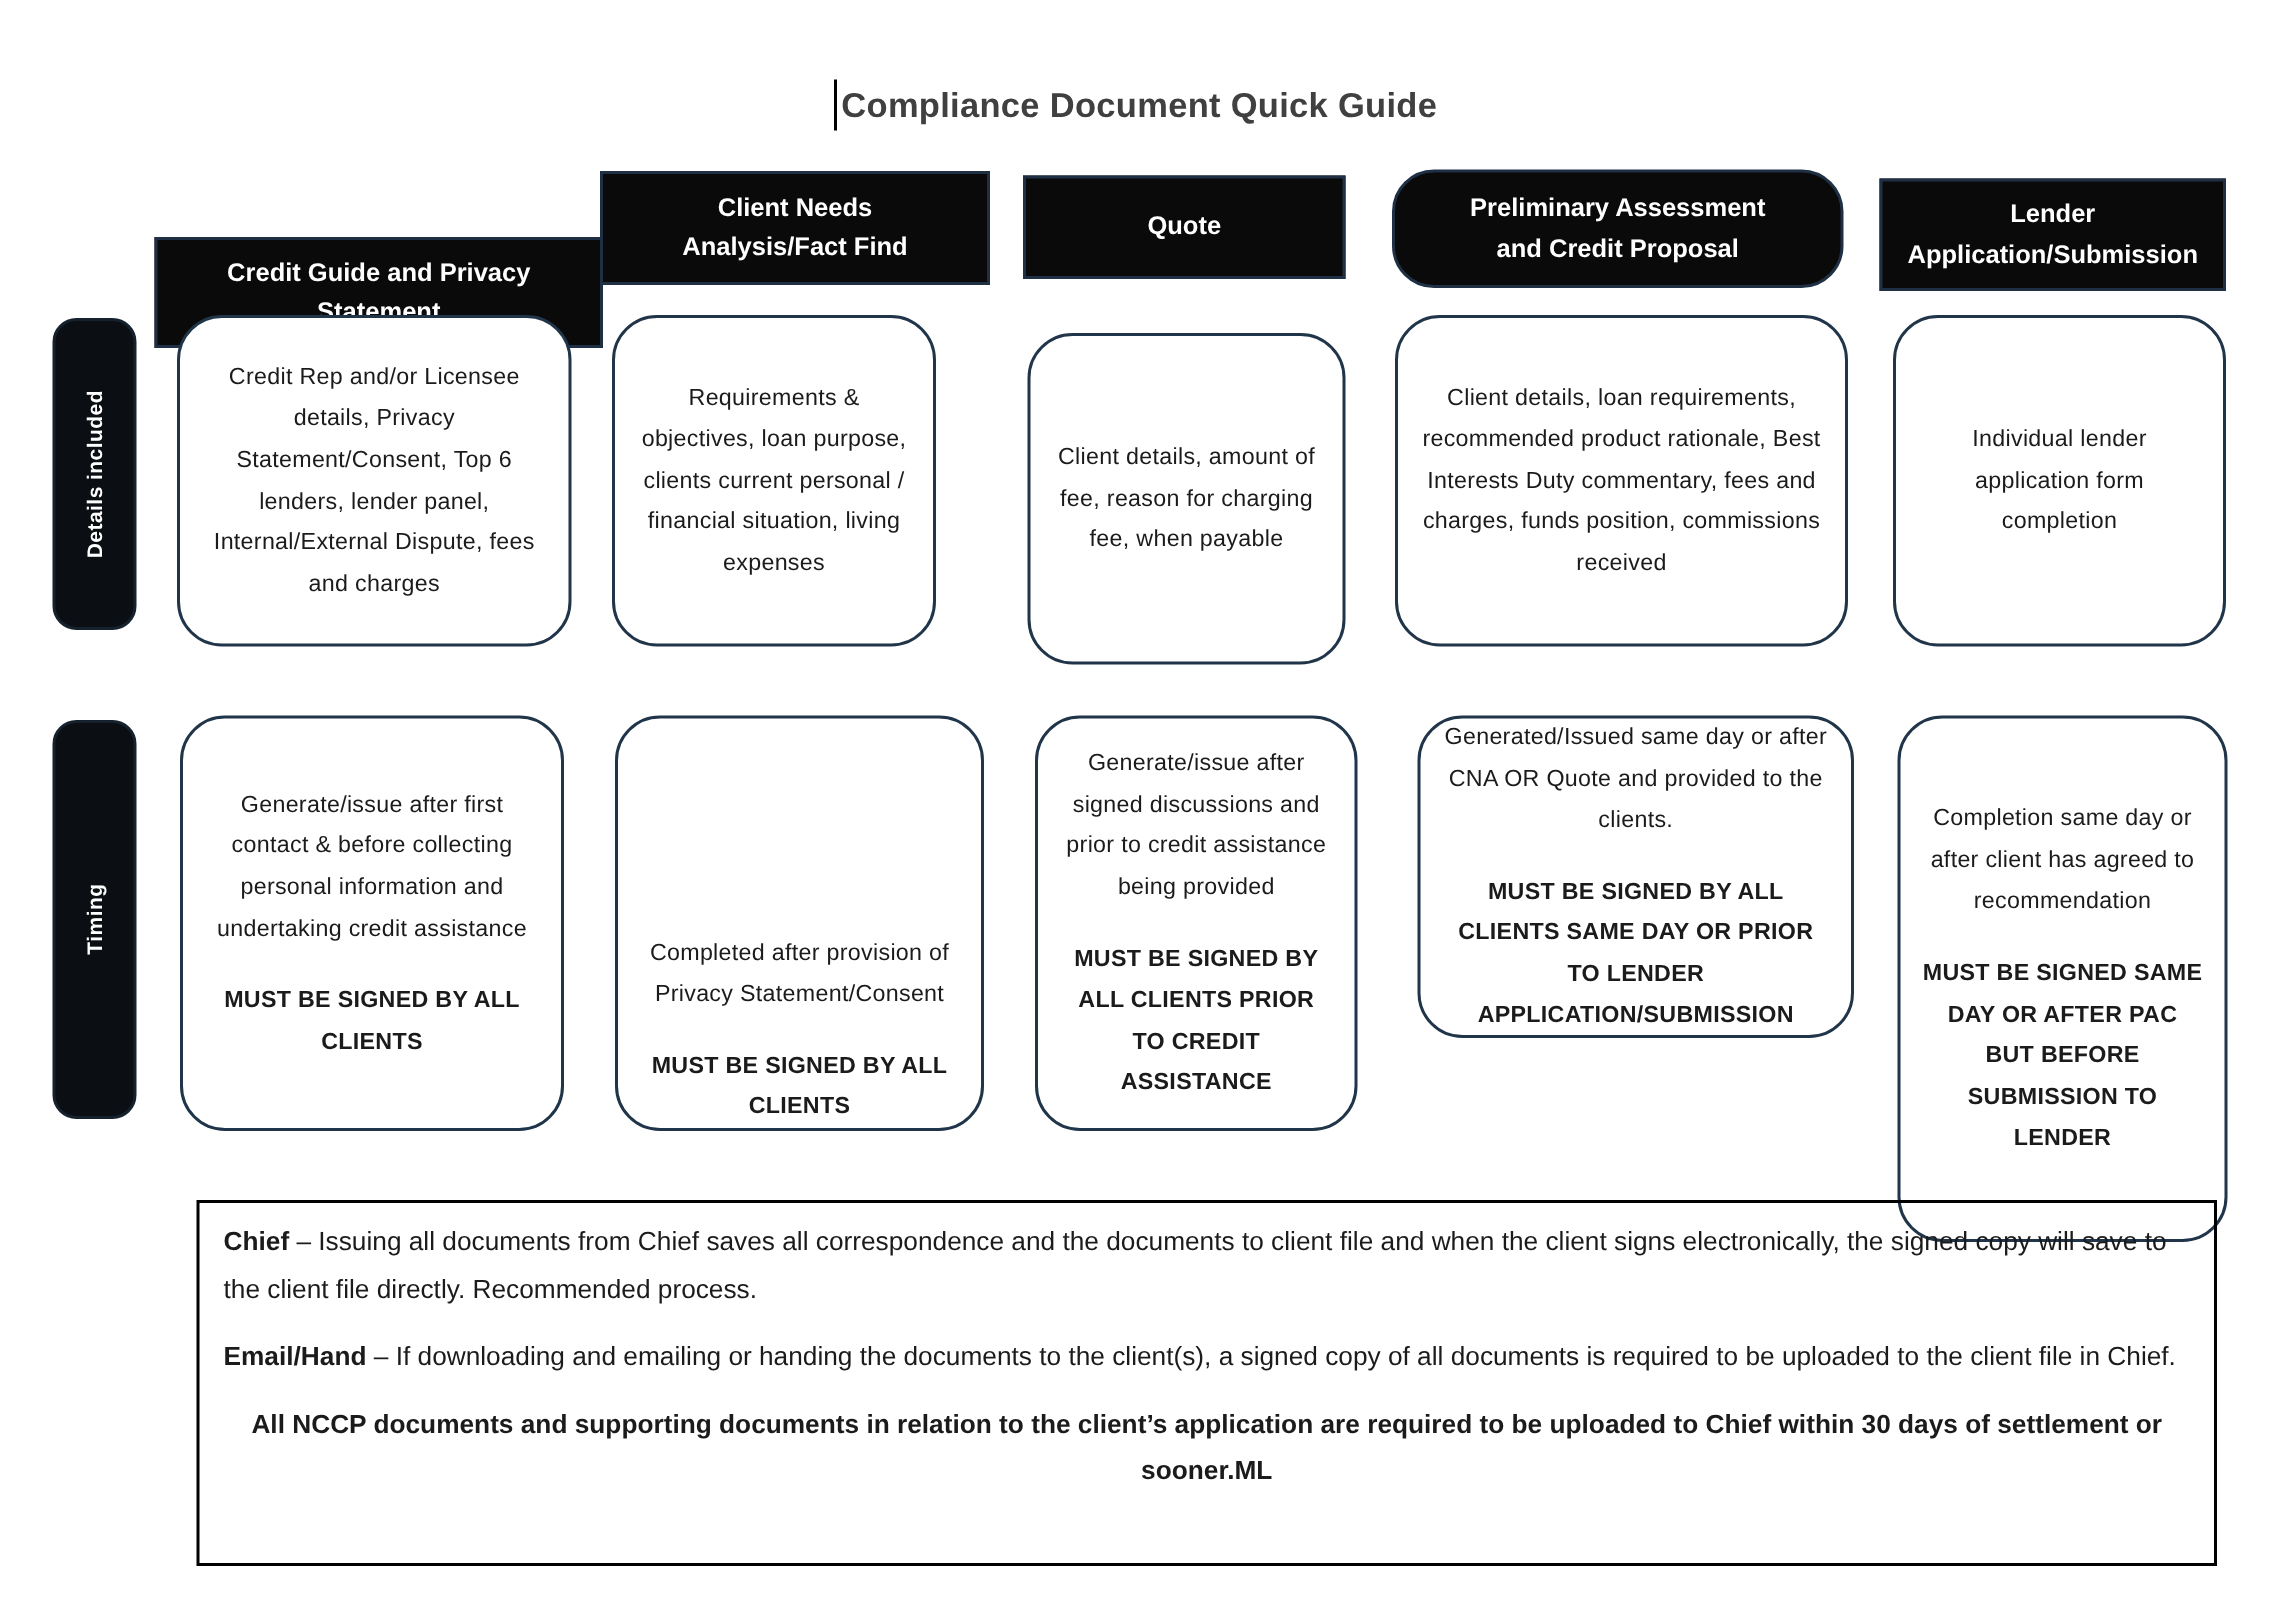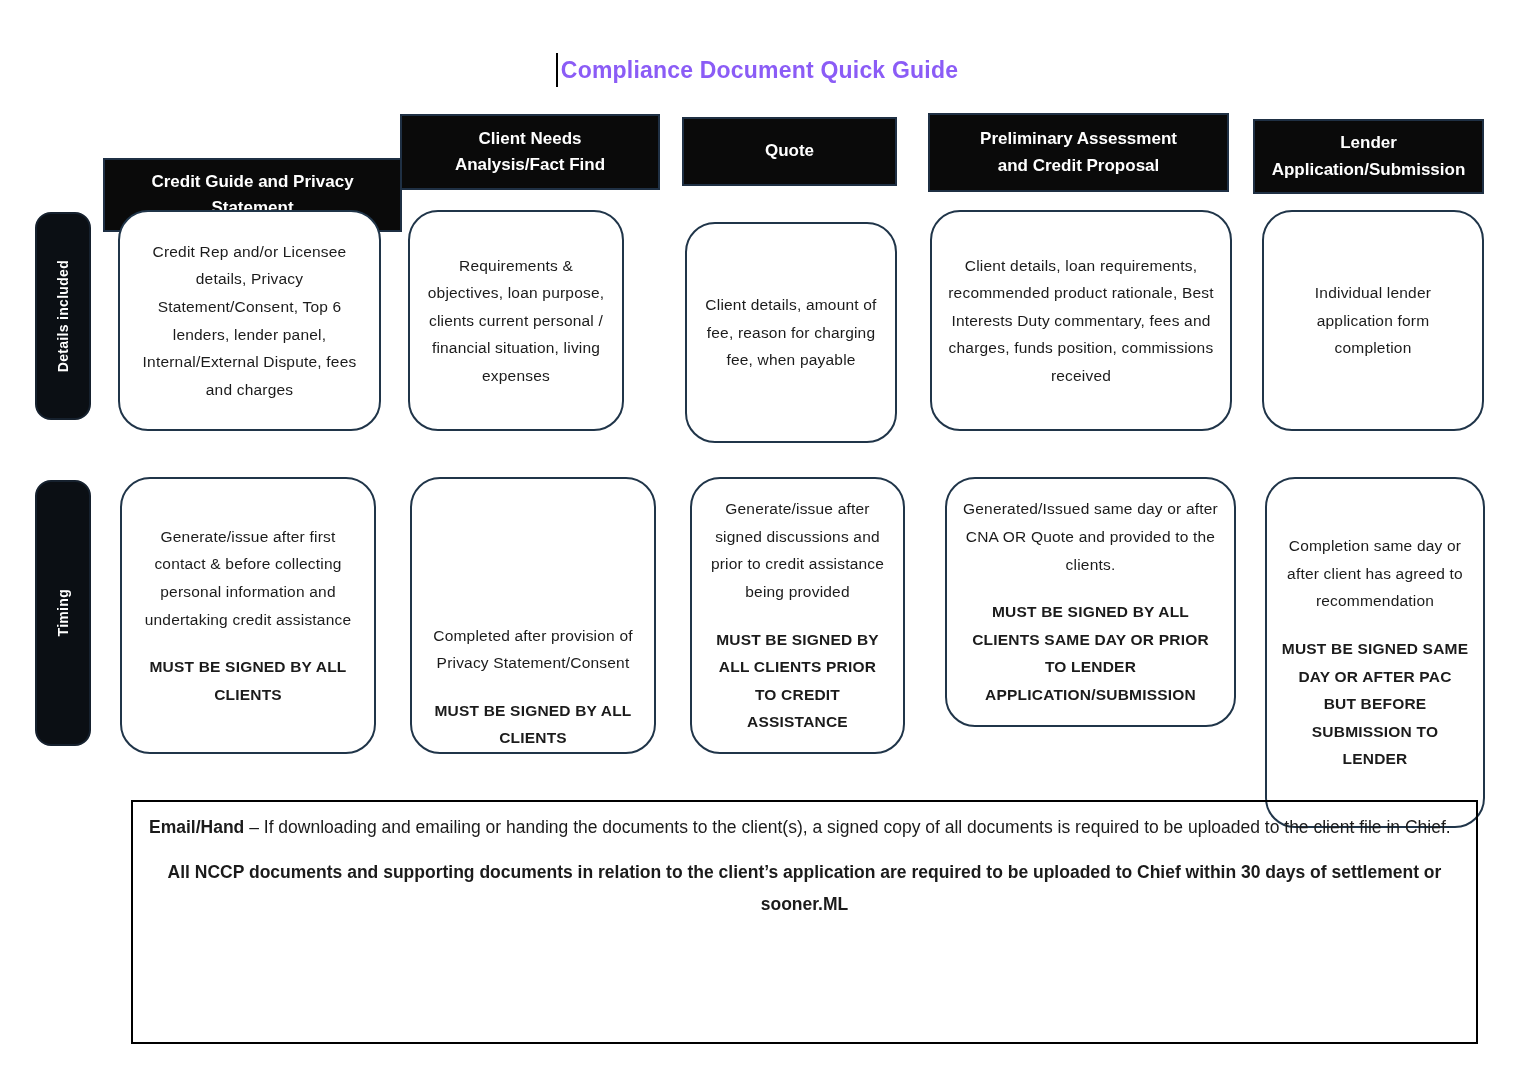--- a/index.html
+++ b/index.html
@@ -7,33 +7,33 @@
     position:relative;width:1514px;height:1070px;background:#ffffff;
     font-family:"Liberation Sans",sans-serif;color:#1b1b1b;overflow:hidden;
   }
   
   .title-row{
     position:absolute;left:0;top:48px;width:100%;height:44px;
     display:flex;align-items:center;justify-content:center;
   }
   .cursor{width:2px;height:34px;background:#000;margin-right:3px;}
   .title-text{
-    font-size:23px;font-weight:bold;color:#8b5cf6;letter-spacing:.2px;margin:0;
+    font-size:23px;font-weight:bold;color:#404040;letter-spacing:.2px;margin:0;
   }
   
   .hdr{
     position:absolute;background:#0a0a0a;border:2px solid #1f3044;
     color:#ffffff;font-weight:bold;font-size:17px;line-height:1.55;
     display:flex;align-items:center;justify-content:center;text-align:center;
     box-sizing:border-box;
   }
   .h1{left:103px;top:114px;width:299px;height:74px;padding:0 18px;margin-top:44px;}
   .h2{left:400px;top:114px;width:260px;height:76px;padding:0 24px;}
   .h3{left:682px;top:117px;width:215px;height:69px;padding:0 18px;}
-  .h4{left:928px;top:113px;width:301px;height:79px;padding:0 38px;}
+  .h4{left:928px;top:113px;width:301px;height:79px;padding:0 38px;border-radius:28px;}
   .h5{left:1253px;top:119px;width:231px;height:75px;padding:0 20px;}
   
   .rlabel{
     position:absolute;background:#0b0f14;border:2px solid #16212e;border-radius:16px;
     display:flex;align-items:center;justify-content:center;box-sizing:border-box;
   }
   .rlabel span{
     writing-mode:vertical-rl;transform:rotate(180deg);white-space:nowrap;
     color:#ffffff;font-weight:bold;font-size:14px;letter-spacing:.3px;
   }
@@ -48,21 +48,21 @@
   }
   .cell-bold{font-weight:bold;margin-top:20px;}
   .d1{left:118px;top:210px;width:263px;height:221px;padding:0 18px;}
   .d2{left:408px;top:210px;width:216px;height:221px;padding:0 14px;}
   .d3{left:685px;top:210px;width:212px;height:221px;padding:0 14px;margin-top:12px;}
   .d4{left:930px;top:210px;width:302px;height:221px;padding:0 14px;}
   .d5{left:1262px;top:210px;width:222px;height:221px;padding:0 16px;}
   .t1{left:120px;top:477px;width:256px;height:277px;padding:0 14px;}
   .t2{left:410px;top:477px;width:246px;height:277px;padding:0 16px;justify-content:flex-end;}
   .t3{left:690px;top:477px;width:215px;height:277px;padding:0 14px;}
-  .t4{left:945px;top:477px;width:291px;height:250px;padding:16px 15px;}
+  .t4{left:945px;top:477px;width:291px;height:215px;padding:16px 15px;}
   .t5{left:1265px;top:477px;width:220px;height:351px;padding:0 14px;}
   
   .notes{
     position:absolute;left:131px;top:800px;width:1347px;height:244px;
     border:2px solid #000;box-sizing:border-box;padding:10px 16px 0 16px;
     font-size:17.5px;line-height:1.82;
   }
   .note{margin:0 0 13px 0;}
   .note .lead{font-weight:bold;}
   .nccp{font-weight:bold;text-align:center;padding:0 18px;}
@@ -121,17 +121,18 @@
   <div class="cell t4">
     <div class="cell-text">Generated/Issued same day or after CNA OR Quote and provided to the clients.</div>
     <div class="cell-bold">MUST BE SIGNED BY ALL CLIENTS SAME DAY OR PRIOR TO LENDER APPLICATION/SUBMISSION</div>
   </div>
   <div class="cell t5">
     <div class="cell-text">Completion same day or after client has agreed to recommendation</div>
     <div class="cell-bold">MUST BE SIGNED SAME DAY OR AFTER PAC BUT BEFORE SUBMISSION TO LENDER</div>
   </div>
 
   <div class="notes">
+    <p class="note"><span class="lead">Chief</span><span> – Issuing all documents from Chief saves all correspondence and the documents to client file and when the client signs electronically, the signed copy will save to the client file directly.  Recommended process.</span></p>
     <p class="note"><span class="lead">Email/Hand</span><span> – If downloading and emailing or handing the documents to the client(s), a signed copy of all documents is required to be uploaded to the client file in Chief.</span></p>
     <p class="note nccp">All NCCP documents and supporting documents in relation to the client’s application are required to be uploaded to Chief within 30 days of settlement or sooner.ML</p>
   </div>
 
 </div>
 
 </body></html>

